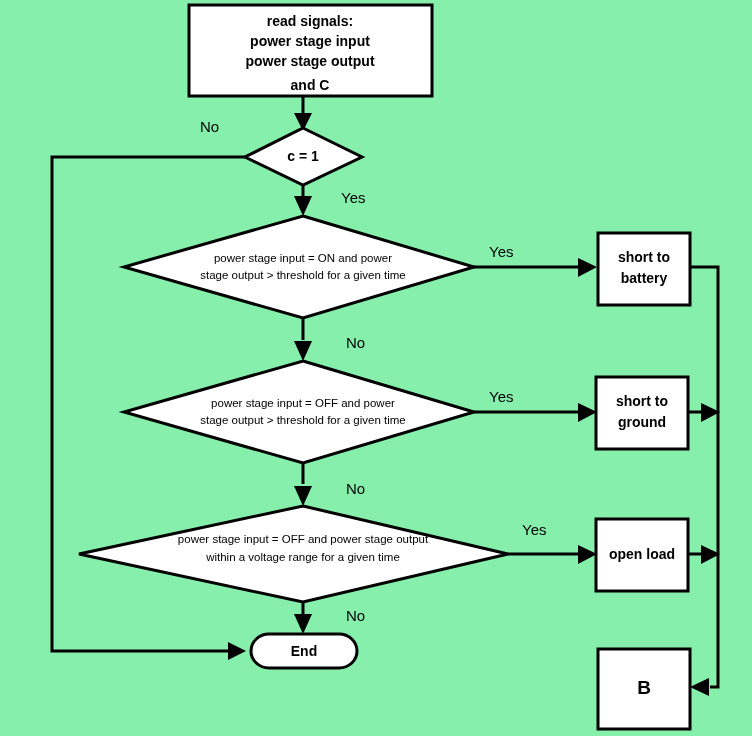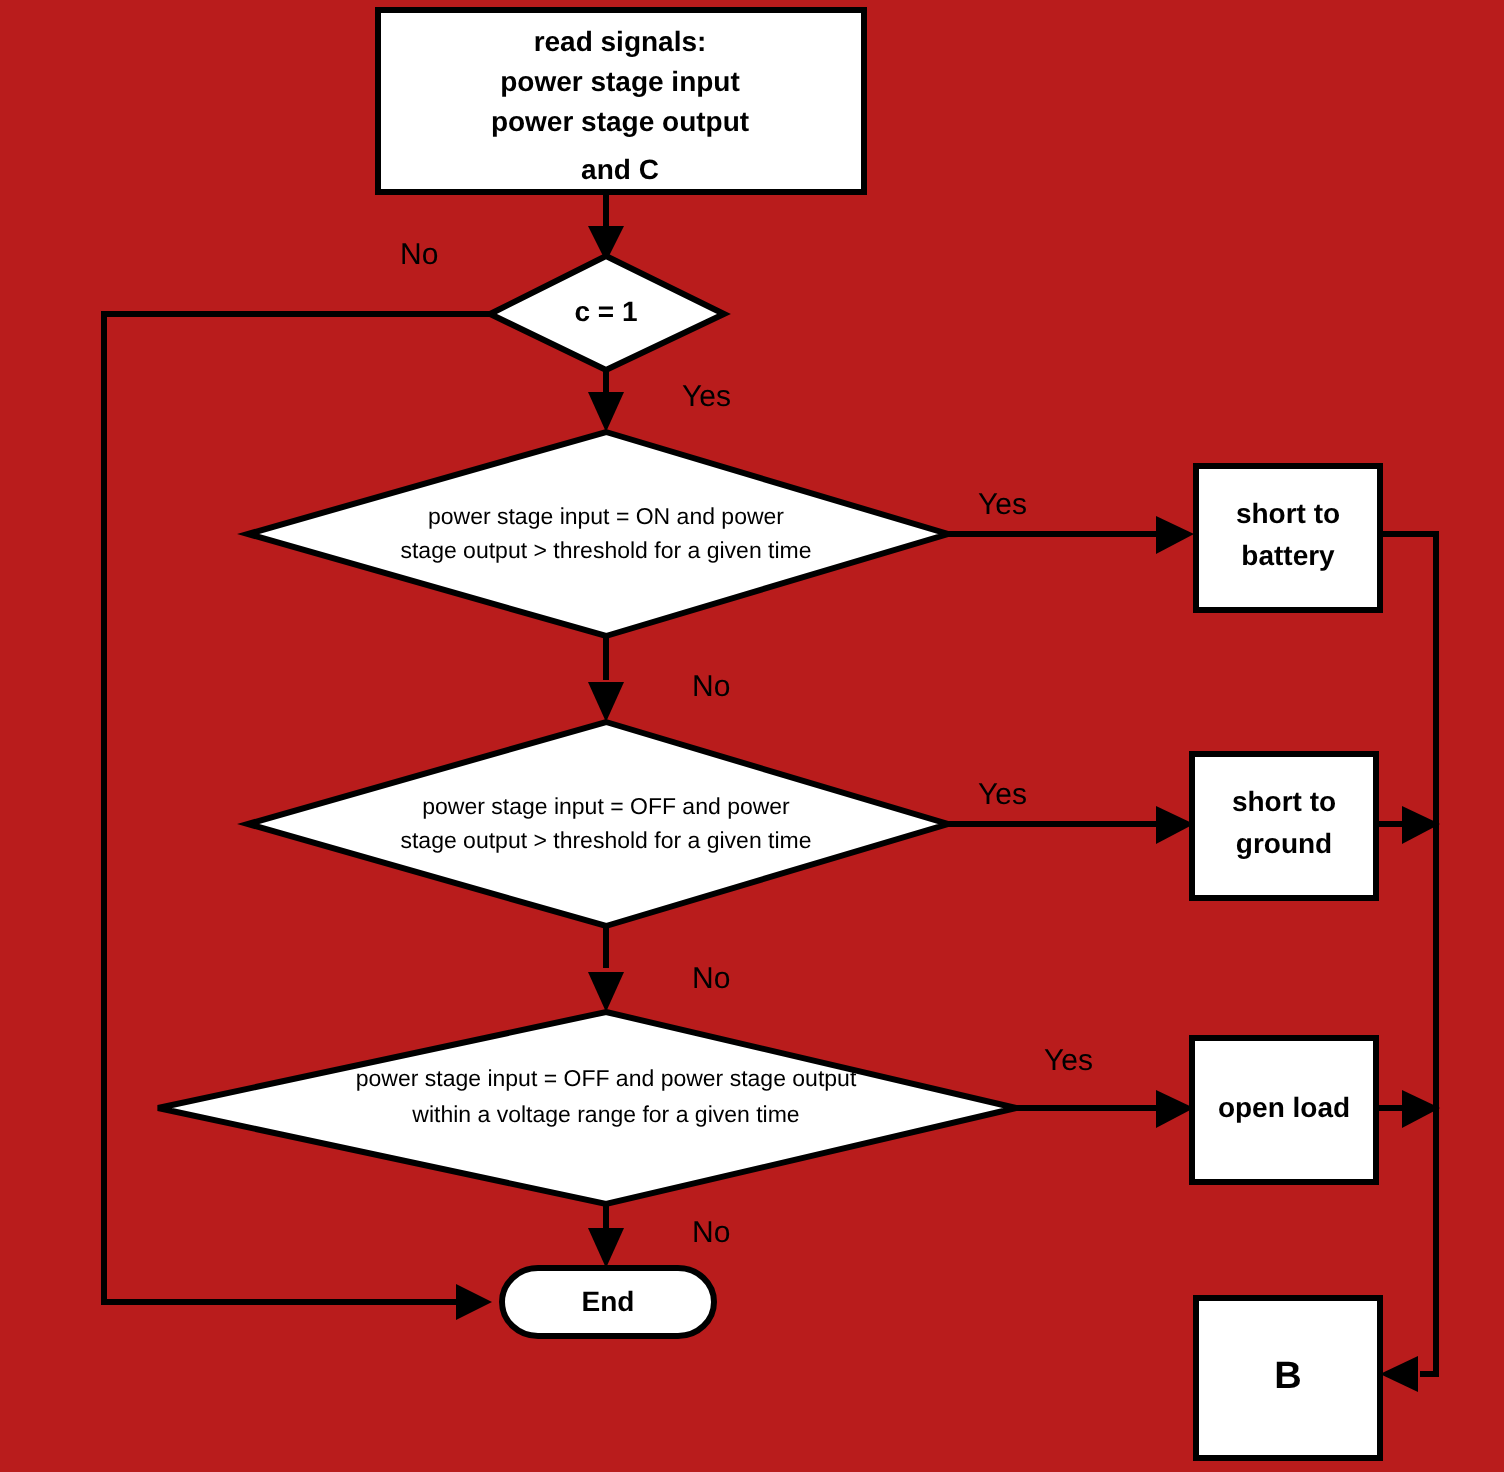--- a/index.html
+++ b/index.html
@@ -10,21 +10,21 @@
   body {
     width: 752px;
     height: 736px;
     font-family: "Liberation Sans", sans-serif;
     overflow: hidden;
   }
   #flowchart-root {
     position: relative;
     width: 752px;
     height: 736px;
-    background: #b91c1c;
+    background: #86efac;
   }
   svg#chart-svg {
     display: block;
     width: 752px;
     height: 736px;
   }
   .node-shape {
     fill: #ffffff;
     stroke: #000000;
     stroke-width: 3;

